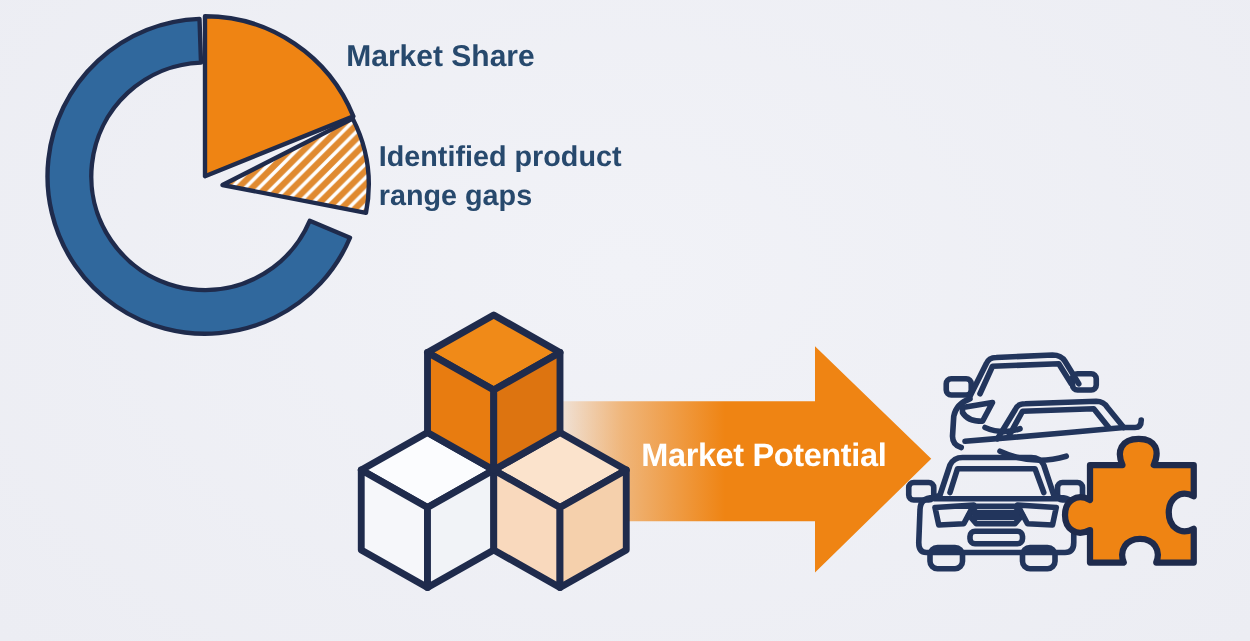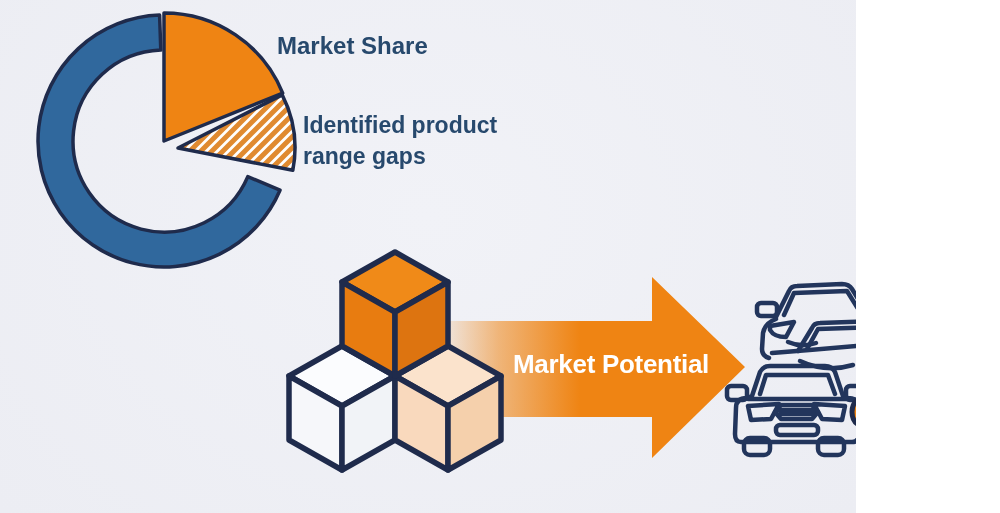--- a/index.html
+++ b/index.html
@@ -1,19 +1,19 @@
 <!DOCTYPE html>
 <html><head>
 <meta charset="utf-8">
 <style>
   html,body{margin:0;padding:0;}
   body{font-family:"Liberation Sans", sans-serif;}
   .stage{
     position:relative;
-    width:856px;height:513px;
+    width:1000px;height:513px;
     overflow:hidden;
     background:radial-gradient(120% 160% at 50% 42%, #f1f2f7 0%, #ecedf3 55%, #e4e6ee 85%, #dbdde8 100%);
   }
   .stage svg{position:absolute;left:0;top:0;}
   .label{
     position:absolute;
     font-weight:700;
     color:#27496d;
     letter-spacing:0px;
   }

